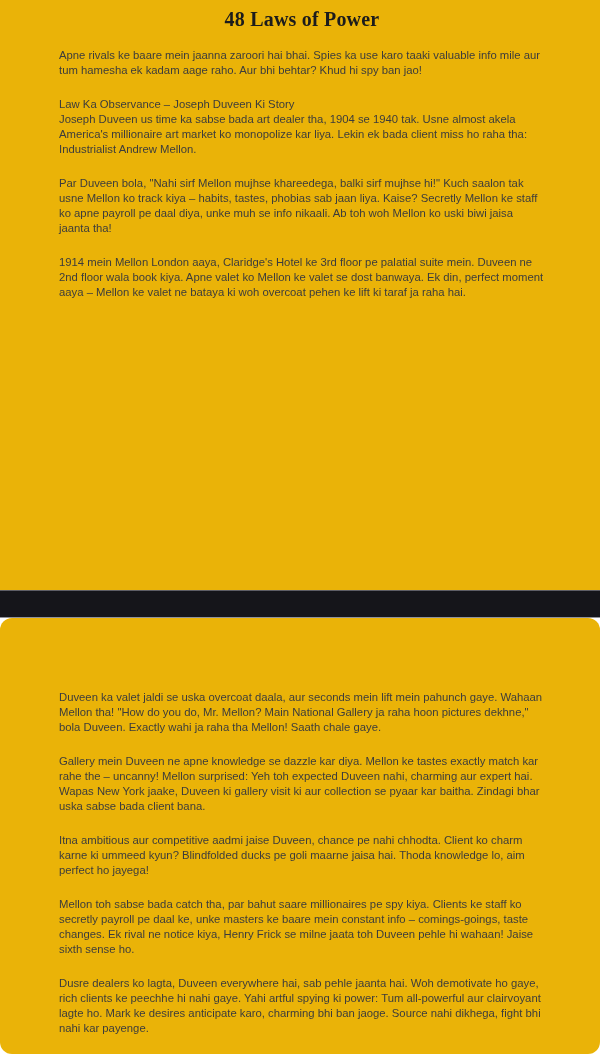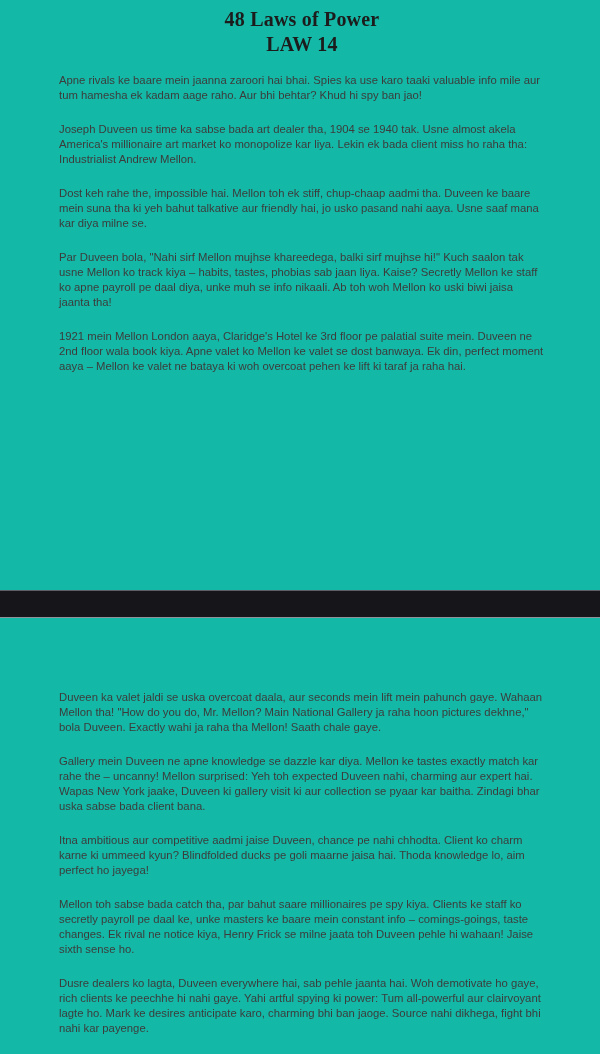--- a/index.html
+++ b/index.html
@@ -9,29 +9,30 @@
   }
   .doc {
     width: 600px;
     height: 1054px;
     background: #ffffff;
     overflow: hidden;
   }
   .page {
     box-sizing: border-box;
     overflow: hidden;
-    background: #14b8a6;
+    background: #eab308;
   }
   .page-one {
     height: 590px;
     padding: 7px 55px 0 59px;
   }
   .page-two {
     height: 436px;
     padding: 72px 55px 0 59px;
+    border-radius: 12px;
   }
   .title-block {
     text-align: center;
     font-family: "Liberation Serif", "DejaVu Serif", serif;
     font-weight: 700;
     color: #1c1c1c;
   }
   .title-line {
     font-size: 20px;
     line-height: 25px;
@@ -60,31 +61,30 @@
 </style>
 </head>
 <body>
 
 <div class="doc">
 
   <div class="page page-one">
 
     <header class="title-block">
       <div class="title-line">48 Laws of Power</div>
-      <div class="title-line">LAW 14</div>
     </header>
 
     <div class="body-copy">
       <p class="para">Apne rivals ke baare mein jaanna zaroori hai bhai. Spies ka use karo taaki valuable info mile aur tum hamesha ek kadam aage raho. Aur bhi behtar? Khud hi spy ban jao!</p>
       <p class="para">
+        <span class="block-heading">Law Ka Observance – Joseph Duveen Ki Story</span>
         <span>Joseph Duveen us time ka sabse bada art dealer tha, 1904 se 1940 tak. Usne almost akela America's millionaire art market ko monopolize kar liya. Lekin ek bada client miss ho raha tha: Industrialist Andrew Mellon.</span>
       </p>
-      <p class="para">Dost keh rahe the, impossible hai. Mellon toh ek stiff, chup-chaap aadmi tha. Duveen ke baare mein suna tha ki yeh bahut talkative aur friendly hai, jo usko pasand nahi aaya. Usne saaf mana kar diya milne se.</p>
       <p class="para">Par Duveen bola, "Nahi sirf Mellon mujhse khareedega, balki sirf mujhse hi!" Kuch saalon tak usne Mellon ko track kiya – habits, tastes, phobias sab jaan liya. Kaise? Secretly Mellon ke staff ko apne payroll pe daal diya, unke muh se info nikaali. Ab toh woh Mellon ko uski biwi jaisa jaanta tha!</p>
-      <p class="para">1921 mein Mellon London aaya, Claridge's Hotel ke 3rd floor pe palatial suite mein. Duveen ne 2nd floor wala book kiya. Apne valet ko Mellon ke valet se dost banwaya. Ek din, perfect moment aaya – Mellon ke valet ne bataya ki woh overcoat pehen ke lift ki taraf ja raha hai.</p>
+      <p class="para">1914 mein Mellon London aaya, Claridge's Hotel ke 3rd floor pe palatial suite mein. Duveen ne 2nd floor wala book kiya. Apne valet ko Mellon ke valet se dost banwaya. Ek din, perfect moment aaya – Mellon ke valet ne bataya ki woh overcoat pehen ke lift ki taraf ja raha hai.</p>
     </div>
 
   </div>
 
   <div class="separator"></div>
 
   <div class="page page-two">
 
     <div>
       <p class="para">Duveen ka valet jaldi se uska overcoat daala, aur seconds mein lift mein pahunch gaye. Wahaan Mellon tha! "How do you do, Mr. Mellon? Main National Gallery ja raha hoon pictures dekhne," bola Duveen. Exactly wahi ja raha tha Mellon! Saath chale gaye.</p>

